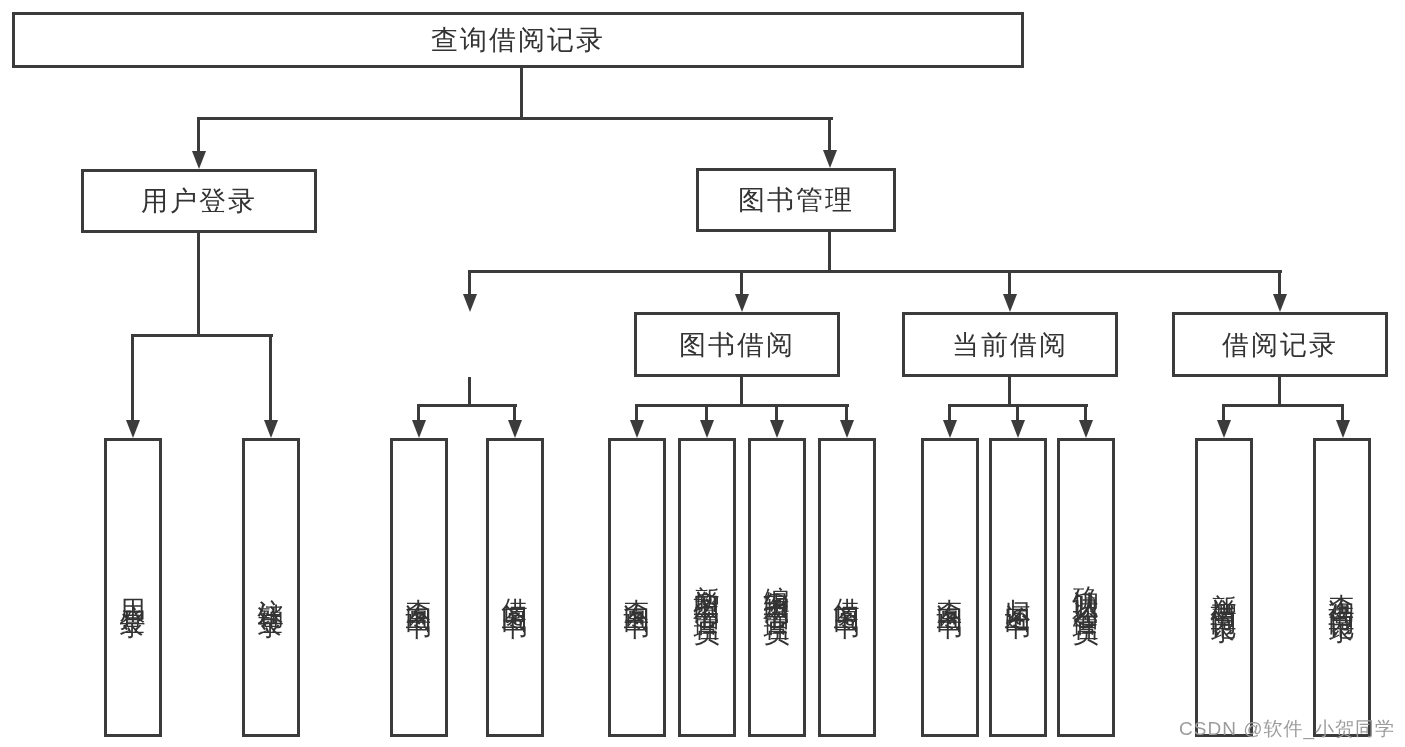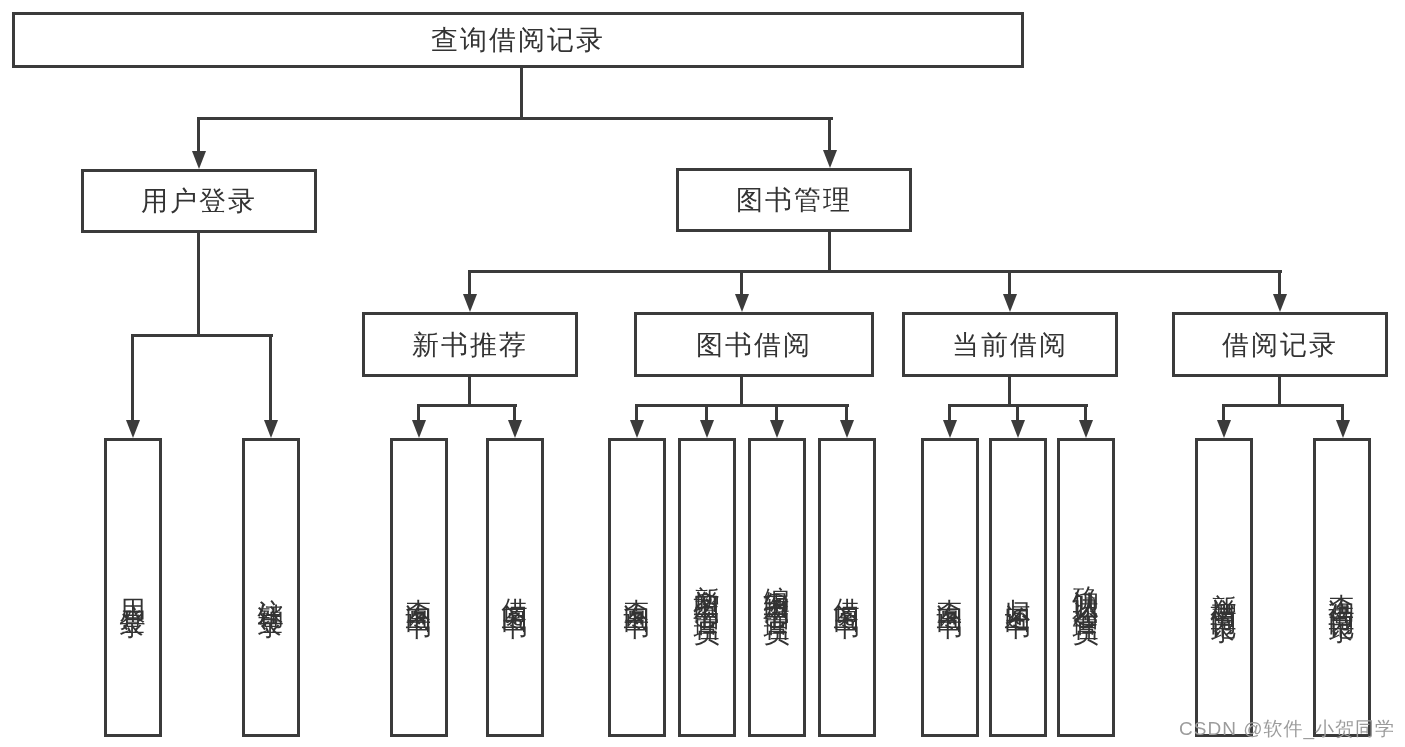--- a/index.html
+++ b/index.html
@@ -39,29 +39,26 @@
 <div id="canvas">
 
   <div class="hbox" style="left:12px;top:12px;width:1012px;height:56px;">
     <span>查询借阅记录</span>
   </div>
 
   <div class="hbox" style="left:81px;top:169px;width:236px;height:64px;">
     <span>用户登录</span>
   </div>
 
-  <div class="hbox" style="left:676px;top:168px;width:236px;height:64px;">
+  <div class="hbox" style="left:696px;top:168px;width:200px;height:64px;">
     <span>图书管理</span>
   </div>
 
-  <div class="hbox" style="left:362px;top:312px;width:216px;height:65px;">
-    <span>新书推荐</span>
-  </div>
 
-  <div class="hbox" style="left:634px;top:312px;width:240px;height:65px;">
+  <div class="hbox" style="left:634px;top:312px;width:206px;height:65px;">
     <span>图书借阅</span>
   </div>
 
   <div class="hbox" style="left:1172px;top:312px;width:216px;height:65px;">
     <span>借阅记录</span>
   </div>
 
   <div class="hbox" style="left:902px;top:312px;width:216px;height:65px;">
     <span>当前借阅</span>
   </div>

